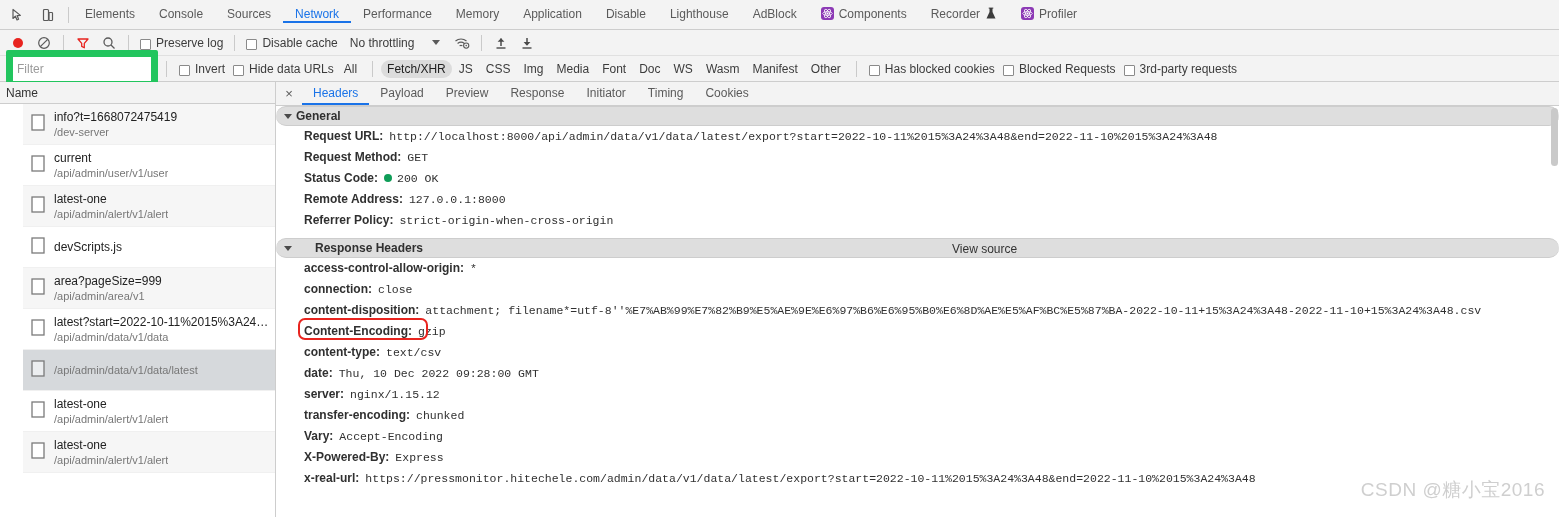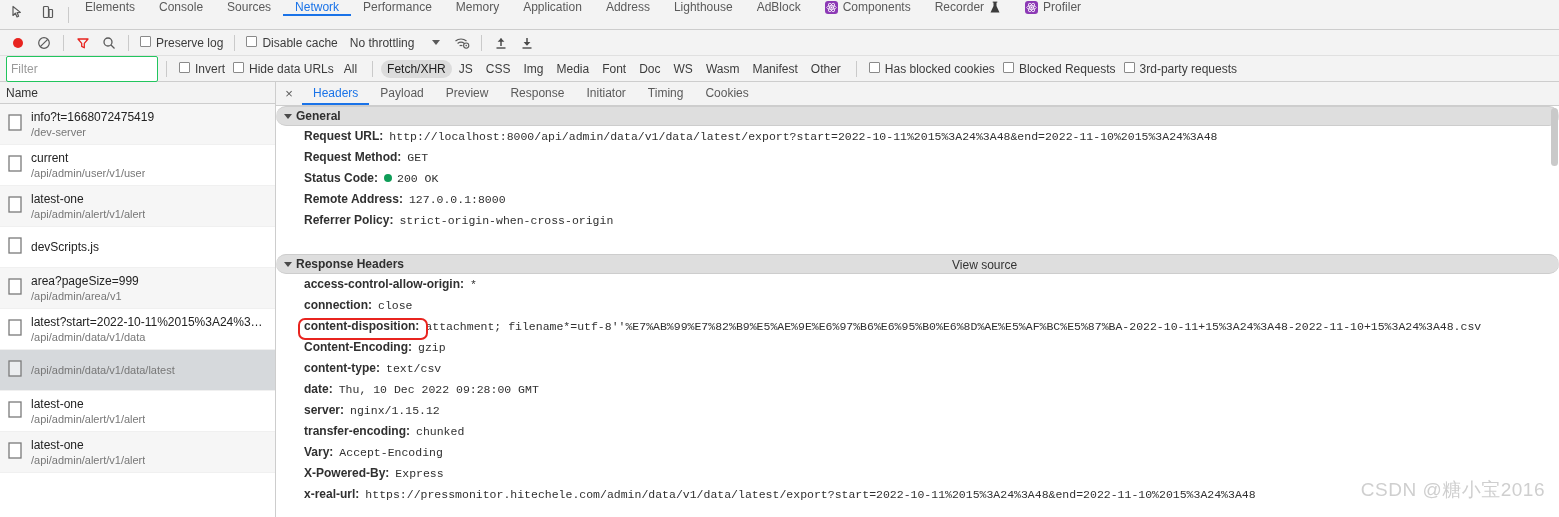--- a/index.html
+++ b/index.html
@@ -14,21 +14,21 @@
   .devtools {
     width: 1559px; height: 517px;
     display: flex; flex-direction: column;
     background: #fff;
     position: relative;
   }
 
   
   .tabbar {
     height: 30px; min-height: 30px;
-    display: flex; align-items: flex-start;
+    display: flex; align-items: center;
     background: #f3f3f3;
     border-bottom: 1px solid #cdcdcd;
   }
   .tb-icons { display: flex; align-items: center; padding: 0 4px 0 6px; gap: 6px; }
   .tb-ico {
     width: 24px; height: 24px;
     display: flex; align-items: center; justify-content: center;
     border-radius: 2px;
   }
   .tb-ico svg { display: block; }
@@ -60,21 +60,21 @@
     border-bottom: 1px solid #e0e0e0;
     padding: 0 6px;
     gap: 2px;
   }
   .nb-btn {
     width: 24px; height: 22px;
     display: flex; align-items: center; justify-content: center;
     border-radius: 2px;
   }
   .nb-sep { width: 1px; height: 16px; background: #cacaca; margin: 0 5px; }
-  .cbwrap { display: flex; align-items: flex-start; gap: 5px; padding: 0 4px; }
+  .cbwrap { display: flex; align-items: flex-end; gap: 5px; padding: 0 4px; }
   .cbox {
     width: 11px; height: 11px; border: 1px solid #8a8a8a;
     background: #fff; border-radius: 1px; flex: none;
   }
   .cblabel { font-size: 12px; color: #3c3c3c; white-space: nowrap; }
   .throttle {
     font-size: 12px; color: #3c3c3c; padding: 0 2px 0 6px; white-space: nowrap;
   }
   .caret-d {
     width: 0; height: 0; margin: 0 8px 0 14px;
@@ -85,21 +85,21 @@
   
   .filterbar {
     height: 26px; min-height: 26px;
     display: flex; align-items: center;
     background: #f3f3f3;
     border-bottom: 1px solid #cdcdcd;
     padding: 0 6px;
   }
   .filter-input {
     width: 152px; height: 19px;
-    border: 1px solid #22c55e; border-radius: 2px;
+    border: 7px solid #22c55e; border-radius: 2px;
     background: #fff;
     font-size: 12px; color: #333;
     padding: 12px 4px;
     font-family: "Liberation Sans", sans-serif;
     outline: none;
   }
   .filter-input::placeholder { color: #9a9a9a; }
   .fb-sep { width: 1px; height: 16px; background: #cacaca; margin: 0 8px; }
   .ftype {
     font-size: 12px; color: #3c3c3c;
@@ -120,21 +120,21 @@
     overflow: hidden;
   }
   .rl-head {
     height: 22px; min-height: 22px;
     display: flex; align-items: center;
     padding-left: 6px;
     font-size: 12px; color: #333;
     background: #f3f3f3;
     border-bottom: 1px solid #cdcdcd;
   }
-  .rl-rows { flex: 1; overflow: hidden; }
+  .rl-rows { flex: 1; overflow: hidden; padding-left: 23px; }
   .rrow {
     height: 41px;
     display: flex; align-items: center;
     padding: 0 6px 0 8px;
     gap: 9px;
     border-bottom: 1px solid #f0f0f0;
     background: #fff;
   }
   .rrow.alt { background: #f6f6f6; }
   .rrow.sel { background: #d6d9dc; }
@@ -272,21 +272,21 @@
       <div class="tab">
           <span>Performance</span>
         </div>
       <div class="tab">
           <span>Memory</span>
         </div>
       <div class="tab">
           <span>Application</span>
         </div>
       <div class="tab">
-          <span>Address</span>
+          <span>Disable</span>
         </div>
       <div class="tab">
           <span>Lighthouse</span>
         </div>
       <div class="tab">
           <span>AdBlock</span>
         </div>
       <div class="tab">
         <span class="ext-badge">
           <svg width="11" height="11" viewBox="0 0 16 16">
@@ -574,21 +574,21 @@
         </div>
         <div class="hrow">
           <span class="hkey">Remote Address:</span>
           <span class="hval">127.0.0.1:8000</span>
         </div>
         <div class="hrow">
           <span class="hkey">Referrer Policy:</span>
           <span class="hval">strict-origin-when-cross-origin</span>
         </div>
 
-        <div class="sec-head" style="margin-top:23px;">
+        <div class="sec-head" style="margin-top:7px;gap:19px;">
           <span class="twisty"></span>
           <span>Response Headers</span>
           <span class="viewsource">View source</span>
         </div>
 
         <div class="hrow">
           <span class="hkey">access-control-allow-origin:</span>
           <span class="hval">*</span>
         </div>
         <div class="hrow">

